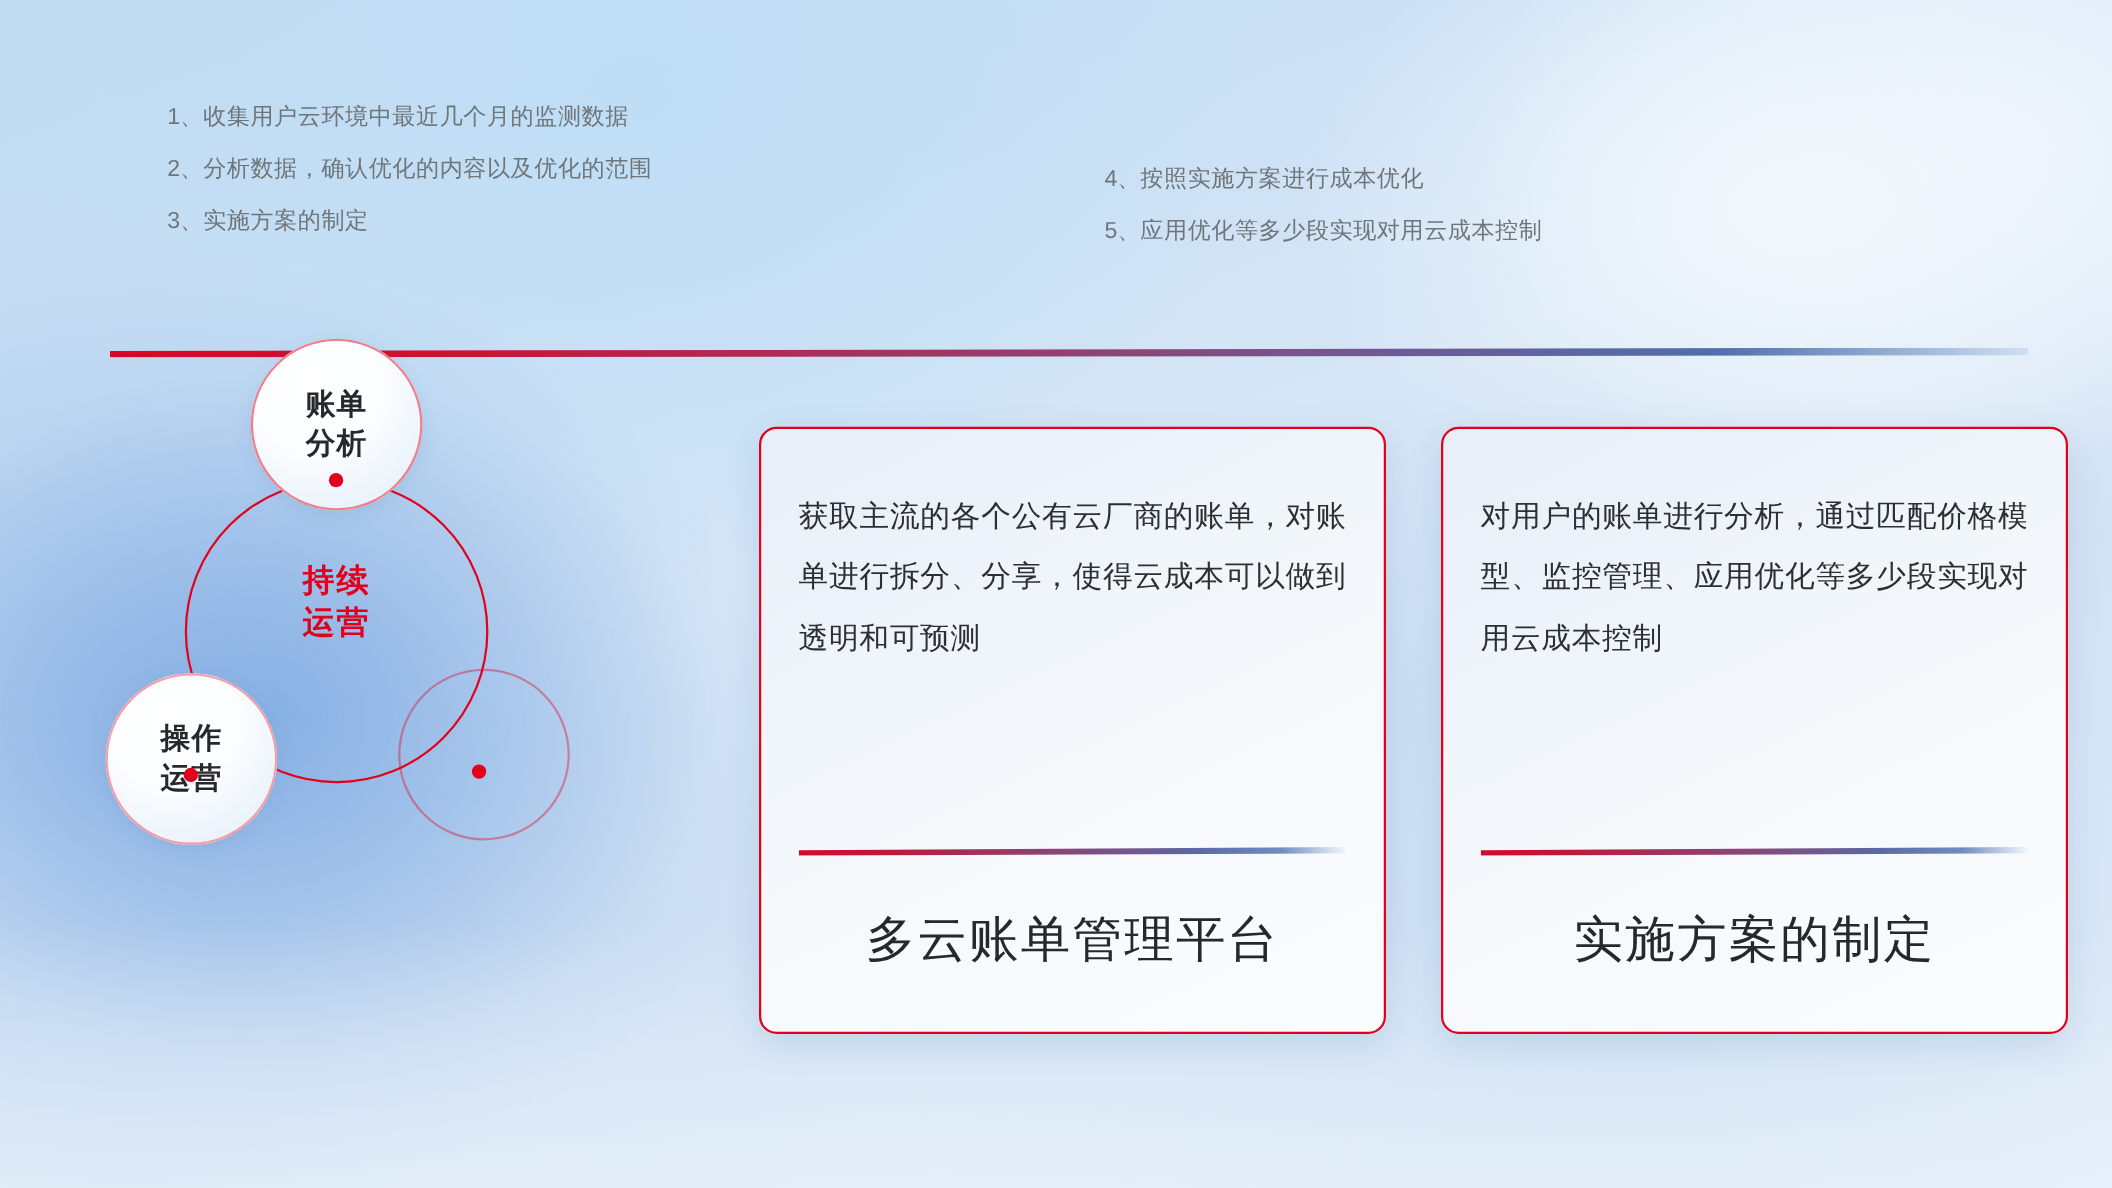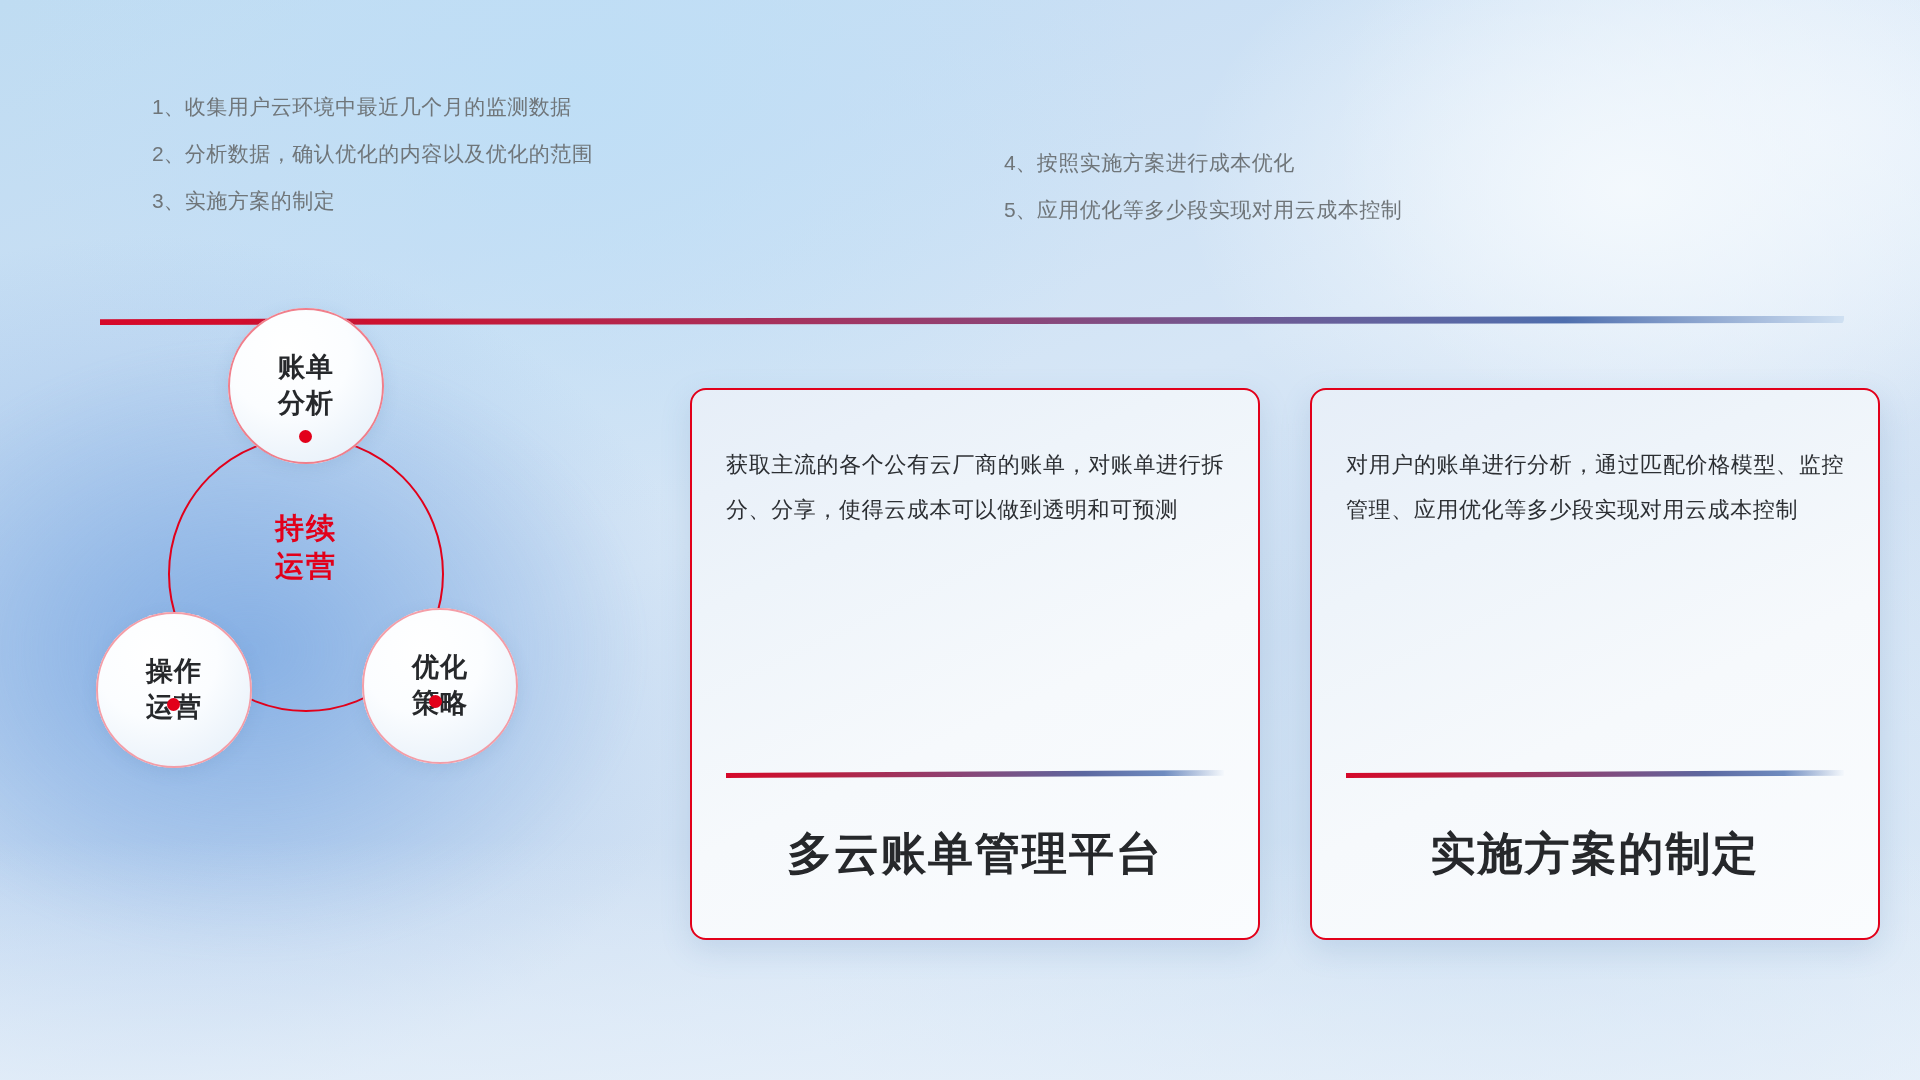--- a/index.html
+++ b/index.html
@@ -107,35 +107,35 @@
     border:2px solid #e2001a;
     border-radius:16px;
     background:linear-gradient(155deg,#e6eef8 0%, #eef4fa 28%, #f6f9fc 58%, #fafcfe 100%);
     box-shadow:0 10px 30px rgba(85,125,175,0.18);
     padding:52px 34px 0 34px;
     display:flex; flex-direction:column;
   }
   #card-1 { left:690px; }
   #card-2 { left:1310px; }
   .card-body {
-    font-size:22px; line-height:2.05; color:#2c2f33;
+    font-size:27px; line-height:2.05; color:#2c2f33;
     letter-spacing:0.6px;
     flex:0 0 auto;
     text-align:justify;
     text-justify:inter-ideograph;
   }
   .card-rule {
     margin-top:auto;
     height:8px; width:100%;
     background:linear-gradient(to right,#d6082a 0%, #bb1c3c 18%, #8d4374 46%, #5c68a0 72%, #6f8cc0 88%, rgba(233,241,250,0.2) 100%);
     clip-path:polygon(0 38%, 100% 0, 100% 72%, 0 100%);
     margin-bottom:46px;
   }
   .card-title {
-    font-size:45px; font-weight:700; color:#26282b;
+    font-size:45px; font-weight:400; color:#26282b;
     letter-spacing:2px; text-align:center;
     margin-bottom:54px;
   }
 </style>
 </head>
 <body>
 
 <div id="slide">
   <div id="bg-soft-1"></div>
   <div id="bg-soft-2"></div>
@@ -177,26 +177,20 @@
   <div class="bubble-arc" id="arc-top"></div>
 
   <div class="bubble" id="bubble-left">
     <div class="bubble-label">
       <span>操作</span><br>
       <span>运营</span>
     </div>
   </div>
   <div class="bubble-arc" id="arc-left"></div>
 
-  <div class="bubble" id="bubble-right">
-    <div class="bubble-label">
-      <span>优化</span><br>
-      <span>策略</span>
-    </div>
-  </div>
   <div class="bubble-arc" id="arc-right"></div>
 
   <div class="ring-dot" id="dot-top"></div>
   <div class="ring-dot" id="dot-left"></div>
   <div class="ring-dot" id="dot-right"></div>
 
   <div id="venn-center-label">
     <span>持续</span><br>
     <span>运营</span>
   </div>

